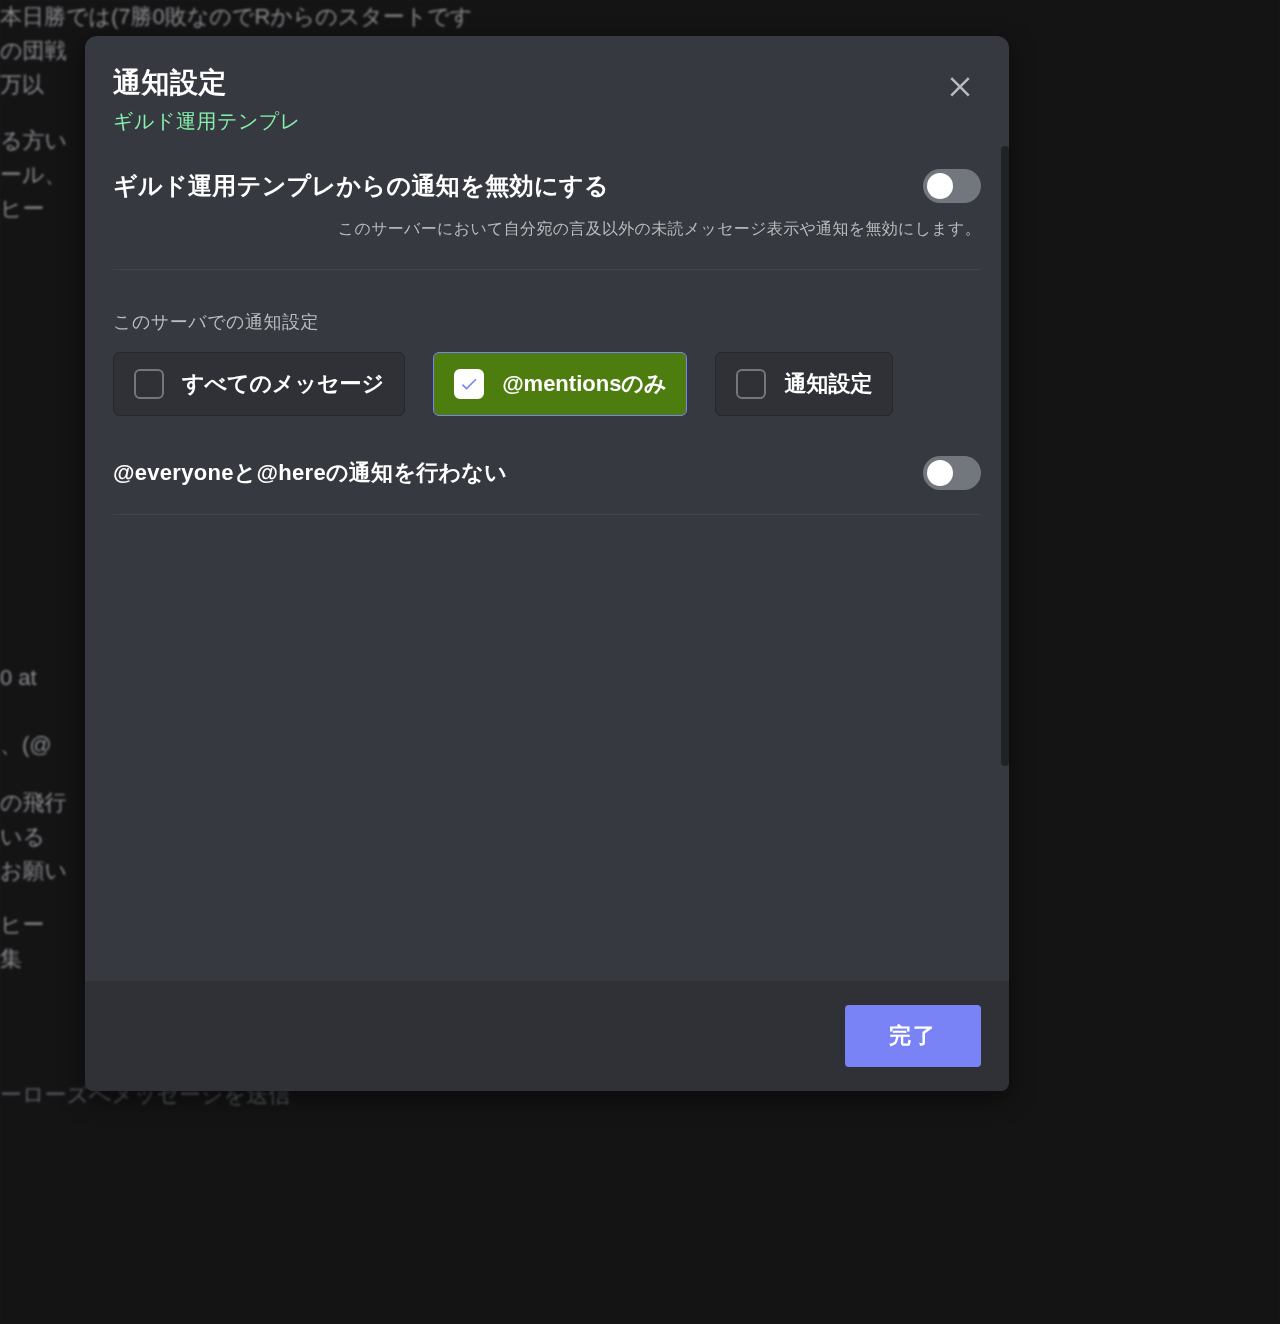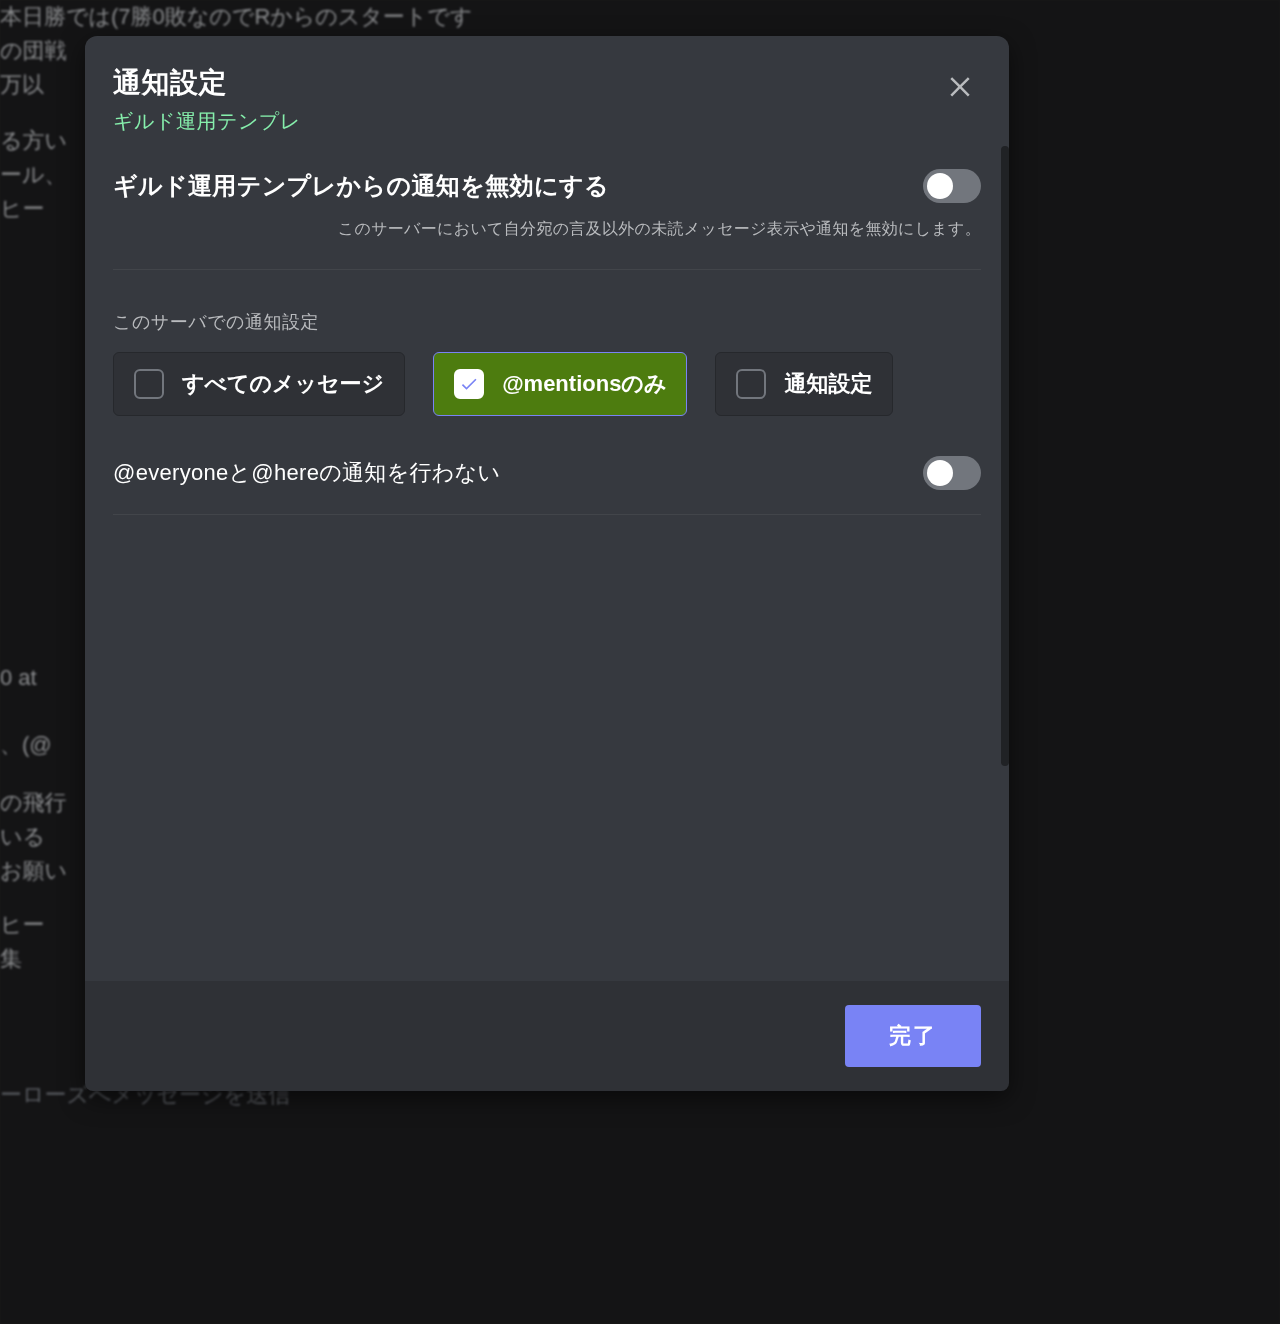--- a/index.html
+++ b/index.html
@@ -176,21 +176,21 @@
     display: flex;
     justify-content: space-between;
     align-items: center;
     padding: 6px 0 24px 0;
     border-bottom: 1px solid #42454a;
     margin-bottom: 28px;
   }
   .toggle-row:last-child { margin-bottom: 0; }
   .toggle-label {
     font-size: 22px;
-    font-weight: 400;
+    font-weight: 700;
     color: #ffffff;
     letter-spacing: 0.3px;
   }
   .footer {
     background: #2f3136;
     padding: 24px 28px;
     display: flex;
     justify-content: flex-end;
     border-radius: 0 0 8px 8px;
   }

